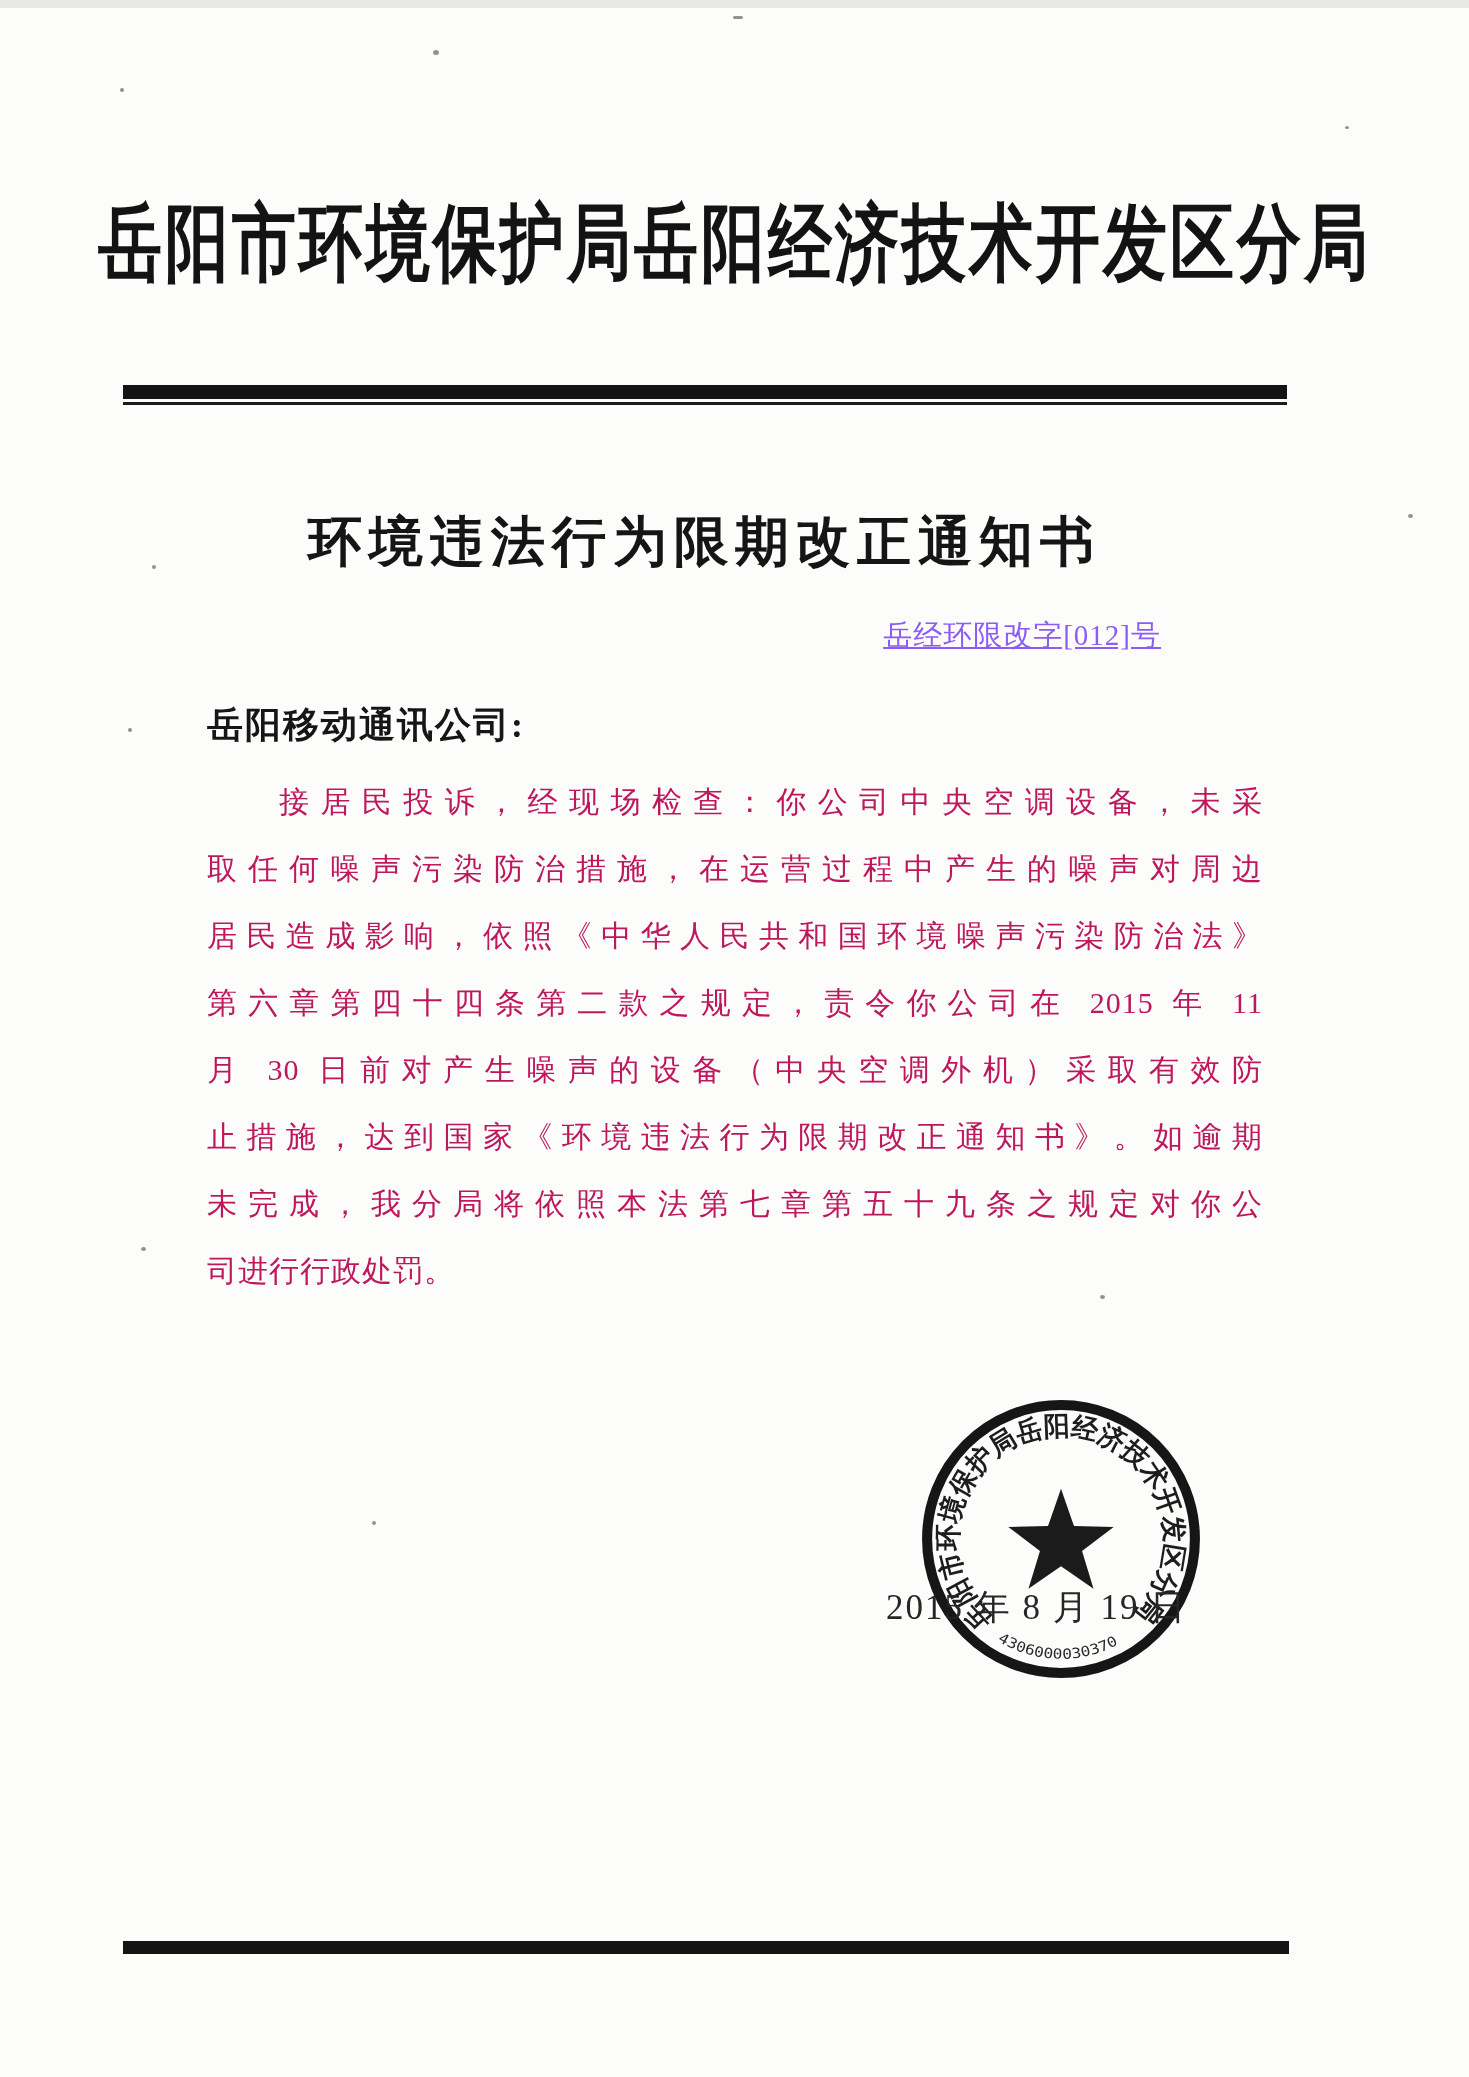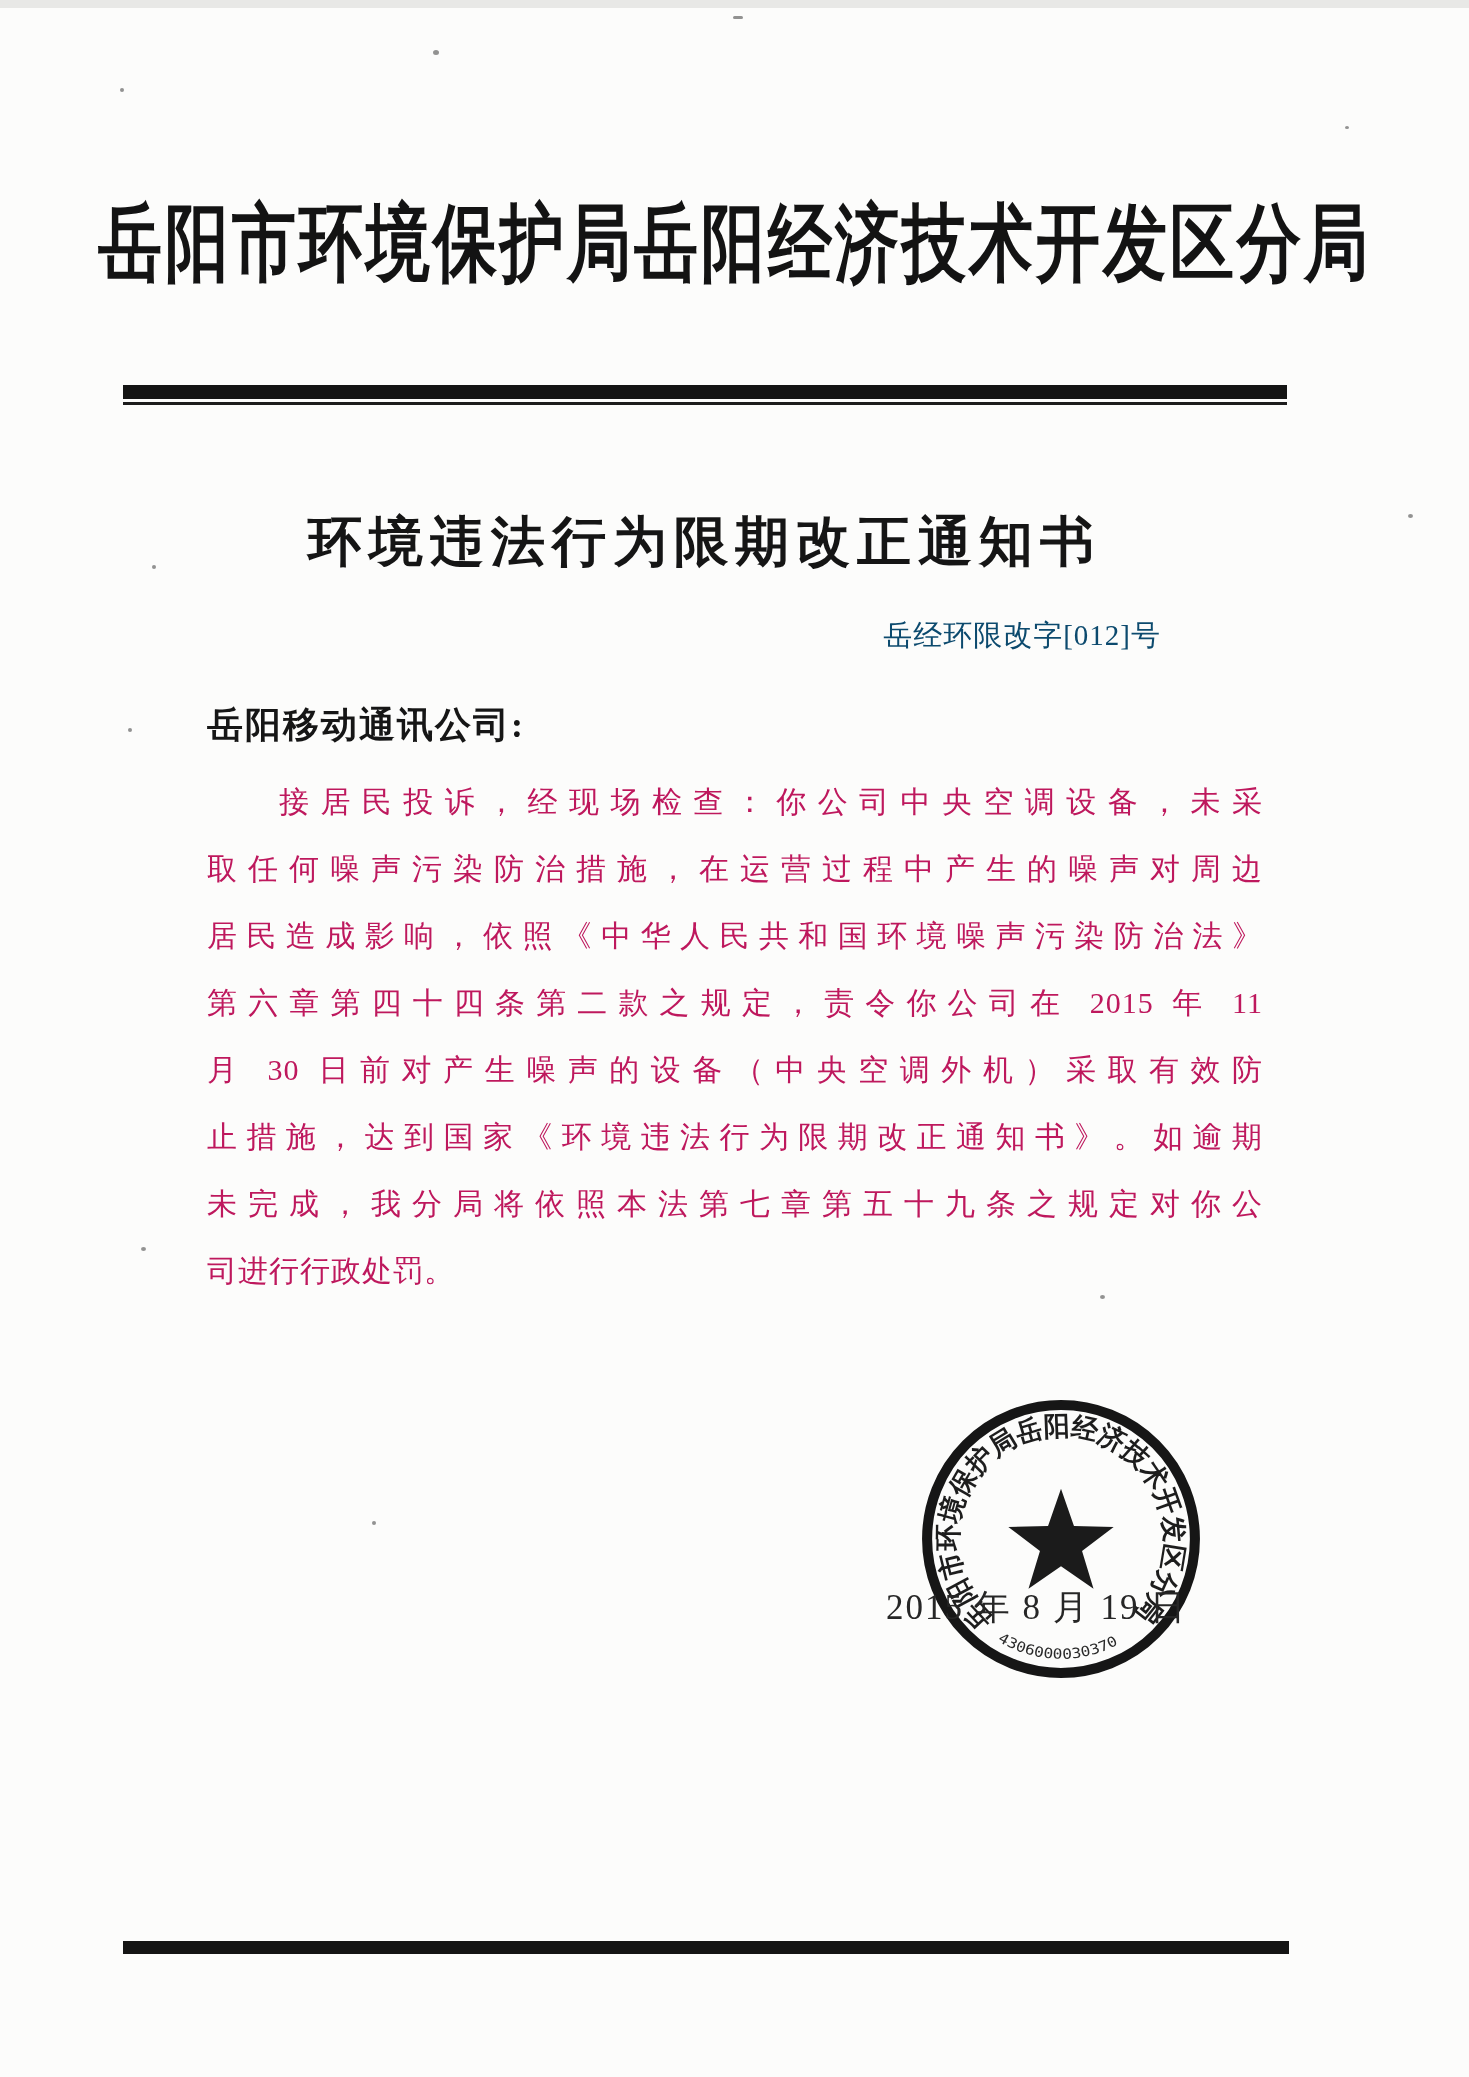--- a/index.html
+++ b/index.html
@@ -55,21 +55,22 @@
     font-weight: bold;
     letter-spacing: 7px;
     color: #151515;
   }
   .doc-number {
     position: absolute;
     top: 608px;
     right: 308px;
     font-size: 29px;
     letter-spacing: 1px;
-    color: #0c4a6e;
+    color: #8b5cf6;
+    text-decoration: underline;
   }
 
   
   .addressee {
     position: absolute;
     top: 693px;
     left: 207px;
     font-size: 36px;
     font-weight: bold;
     letter-spacing: 2px;

